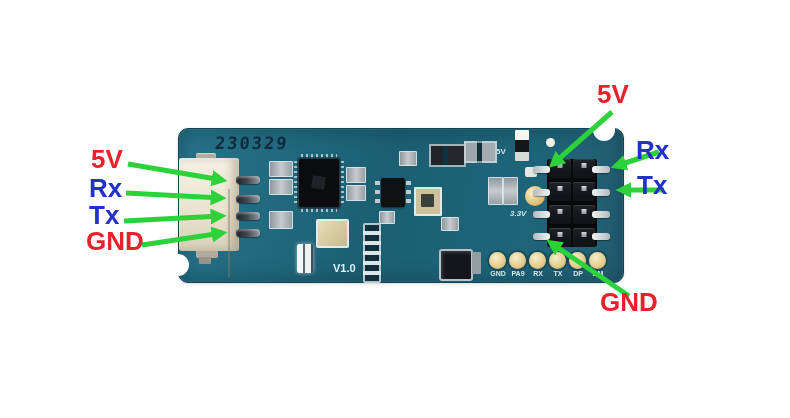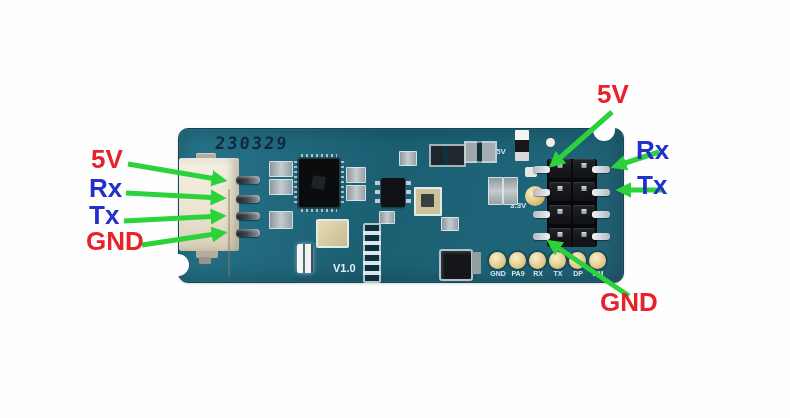--- a/index.html
+++ b/index.html
@@ -74,21 +74,21 @@
   
   .gpad{position:absolute;top:123px;width:17px;height:17px;border-radius:50%;
       background:radial-gradient(circle at 40% 35%,#f7eecb,#e3c988 60%,#c8a45d 100%);
       box-shadow:0 0 0 2px rgba(18,58,72,.55);}
   .plab{position:absolute;top:141px;width:24px;text-align:center;font-size:7px;font-weight:bold;
       color:#d5e6ed;letter-spacing:0px;}
   .silk{position:absolute;color:#cfe3ea;font-weight:bold;}
   .silk-date{left:36px;top:4px;font-family:"DejaVu Sans Mono",monospace;font-size:17px;font-weight:bold;
       letter-spacing:2px;color:#0f2a40;transform:skewX(-5deg);}
   .silk-5v{left:317px;top:18px;font-size:8px;}
-  .silk-3v3{left:331px;top:72px;font-size:8px;}
+  .silk-3v3{left:331px;top:80px;font-size:8px;font-style:italic;}
   .silk-v10{left:154px;top:133px;font-size:11px;color:#e2eff4;}
 
   
   .lbl{position:absolute;font-size:26px;font-weight:bold;line-height:1;letter-spacing:0px;}
   svg.arrows{position:absolute;left:0;top:0;pointer-events:none;}
 </style>
 </head>
 <body>
 
 <div class="stage">

